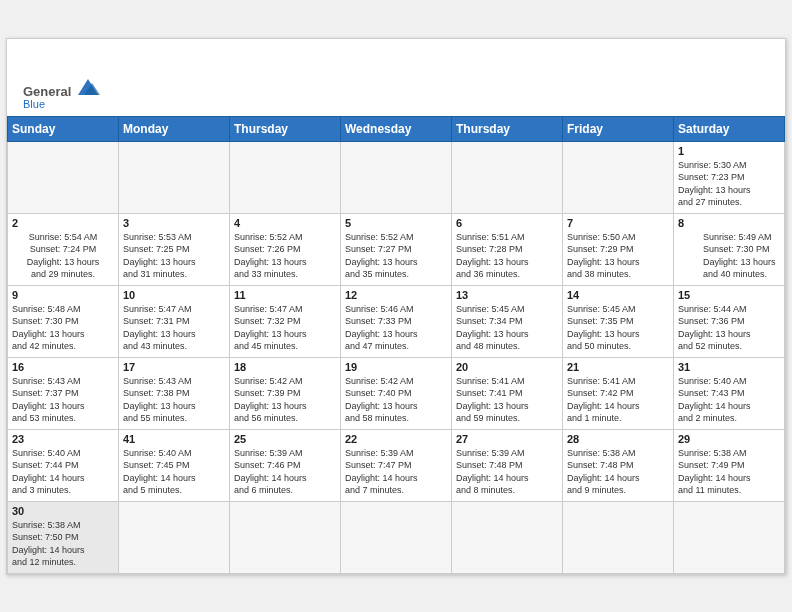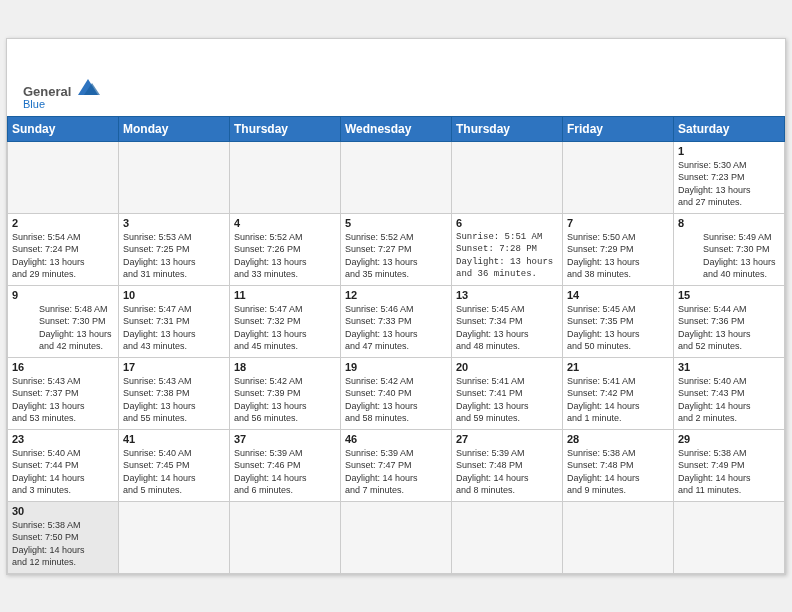--- a/index.html
+++ b/index.html
@@ -145,21 +145,21 @@
             <span class="day-number">1</span>
             <div class="day-info" style="white-space: pre-line;">Sunrise: 5:30 AM
 Sunset: 7:23 PM
 Daylight: 13 hours
 and 27 minutes.</div>
           </td>
         </tr>
         <tr>
           <td>
             <span class="day-number">2</span>
-            <div class="day-info" style="white-space: pre-line;">Sunrise: 5:54 AM
+            <div class="day-info" style="white-space: pre-line; text-align: center;">Sunrise: 5:54 AM
 Sunset: 7:24 PM
 Daylight: 13 hours
 and 29 minutes.</div>
           </td>
           <td>
             <span class="day-number">3</span>
             <div class="day-info" style="white-space: pre-line;">Sunrise: 5:53 AM
 Sunset: 7:25 PM
 Daylight: 13 hours
 and 31 minutes.</div>
@@ -173,21 +173,21 @@
           </td>
           <td>
             <span class="day-number">5</span>
             <div class="day-info" style="white-space: pre-line;">Sunrise: 5:52 AM
 Sunset: 7:27 PM
 Daylight: 13 hours
 and 35 minutes.</div>
           </td>
           <td>
             <span class="day-number">6</span>
-            <div class="day-info" style="white-space: pre-line; font-family: Liberation Mono, monospace;">Sunrise: 5:51 AM
+            <div class="day-info" style="white-space: pre-line;">Sunrise: 5:51 AM
 Sunset: 7:28 PM
 Daylight: 13 hours
 and 36 minutes.</div>
           </td>
           <td>
             <span class="day-number">7</span>
             <div class="day-info" style="white-space: pre-line;">Sunrise: 5:50 AM
 Sunset: 7:29 PM
 Daylight: 13 hours
 and 38 minutes.</div>
@@ -196,21 +196,21 @@
             <span class="day-number">8</span>
             <div class="day-info" style="white-space: pre-line; margin-left: 25px;">Sunrise: 5:49 AM
 Sunset: 7:30 PM
 Daylight: 13 hours
 and 40 minutes.</div>
           </td>
         </tr>
         <tr>
           <td>
             <span class="day-number">9</span>
-            <div class="day-info" style="white-space: pre-line; margin-left: 27px;">Sunrise: 5:48 AM
+            <div class="day-info" style="white-space: pre-line;">Sunrise: 5:48 AM
 Sunset: 7:30 PM
 Daylight: 13 hours
 and 42 minutes.</div>
           </td>
           <td>
             <span class="day-number">10</span>
             <div class="day-info" style="white-space: pre-line;">Sunrise: 5:47 AM
 Sunset: 7:31 PM
 Daylight: 13 hours
 and 43 minutes.</div>
@@ -311,28 +311,28 @@
 and 3 minutes.</div>
           </td>
           <td>
             <span class="day-number">41</span>
             <div class="day-info" style="white-space: pre-line;">Sunrise: 5:40 AM
 Sunset: 7:45 PM
 Daylight: 14 hours
 and 5 minutes.</div>
           </td>
           <td>
-            <span class="day-number">37</span>
+            <span class="day-number">25</span>
             <div class="day-info" style="white-space: pre-line;">Sunrise: 5:39 AM
 Sunset: 7:46 PM
 Daylight: 14 hours
 and 6 minutes.</div>
           </td>
           <td>
-            <span class="day-number">46</span>
+            <span class="day-number">22</span>
             <div class="day-info" style="white-space: pre-line;">Sunrise: 5:39 AM
 Sunset: 7:47 PM
 Daylight: 14 hours
 and 7 minutes.</div>
           </td>
           <td>
             <span class="day-number">27</span>
             <div class="day-info" style="white-space: pre-line;">Sunrise: 5:39 AM
 Sunset: 7:48 PM
 Daylight: 14 hours

